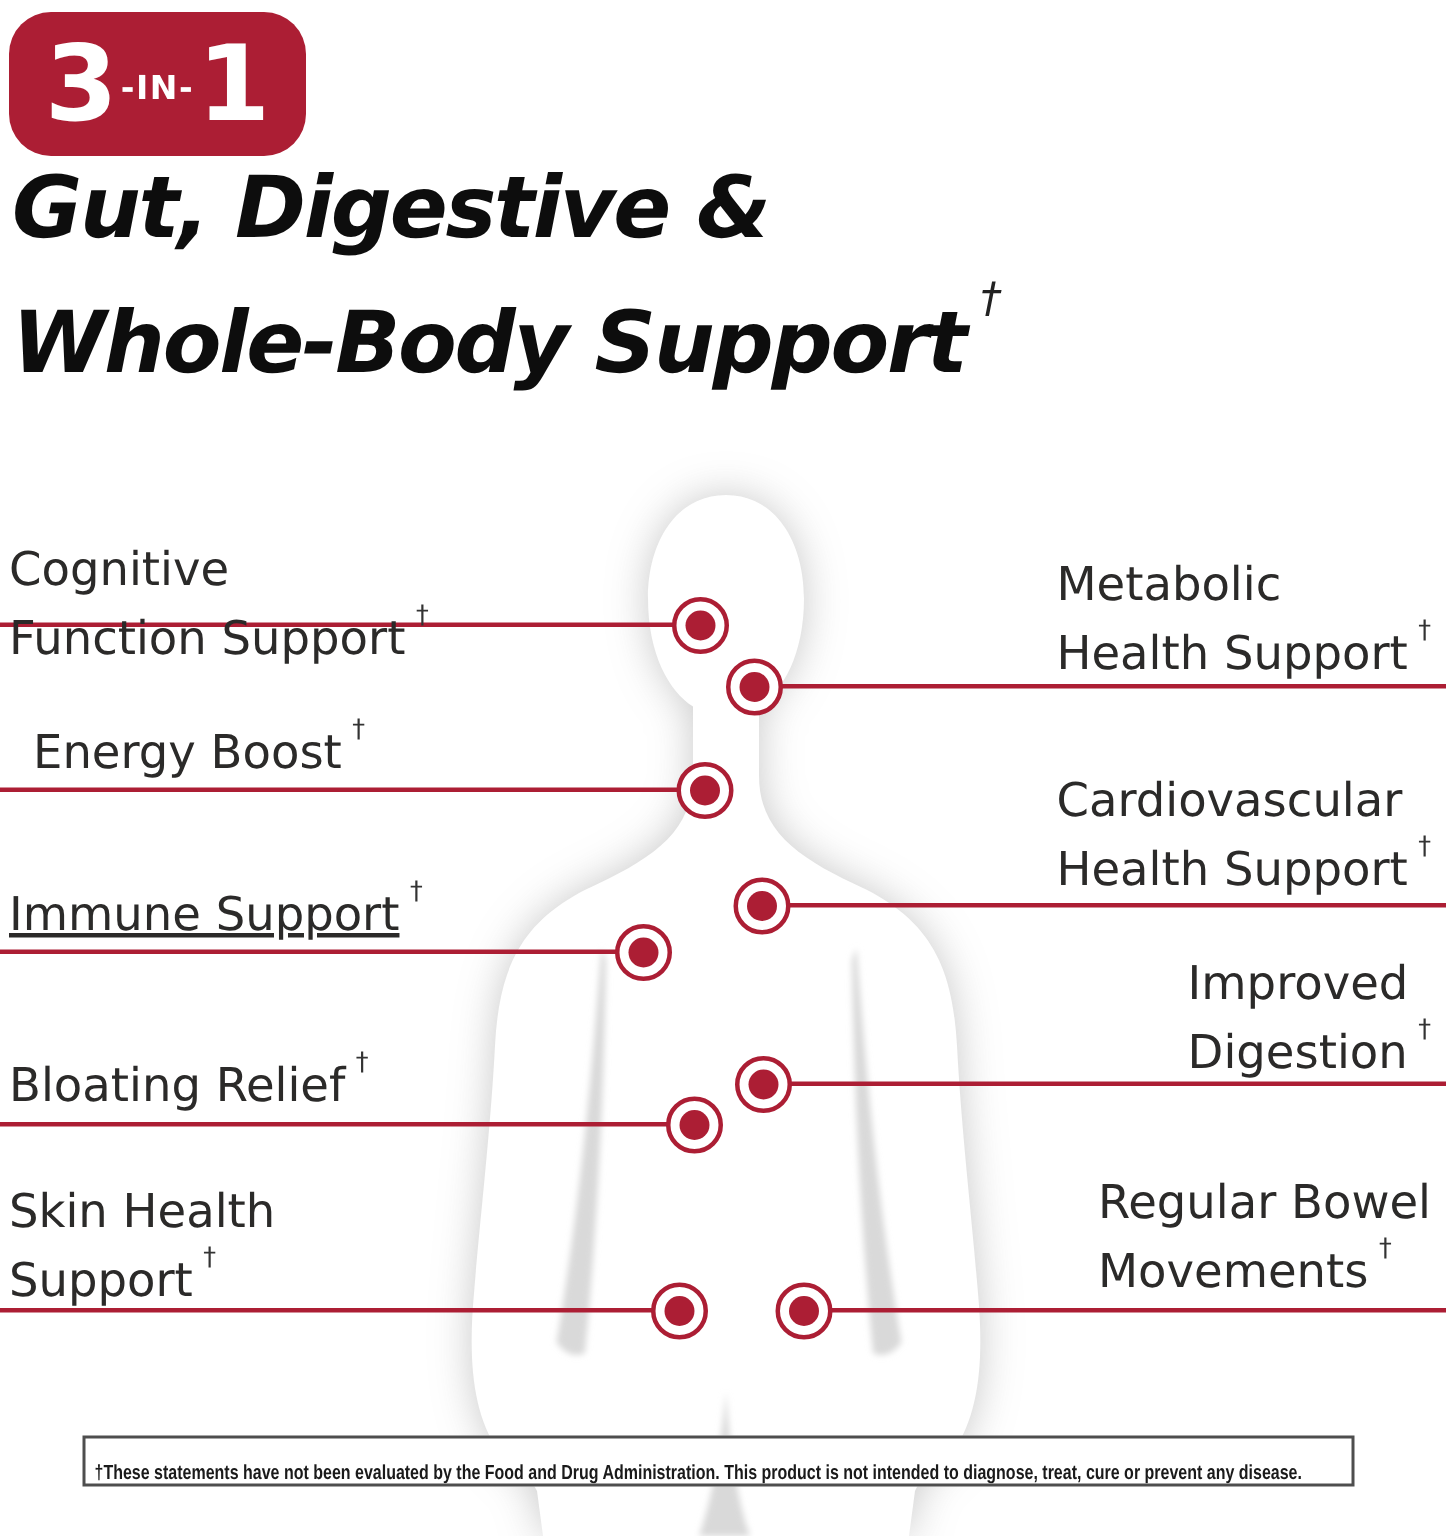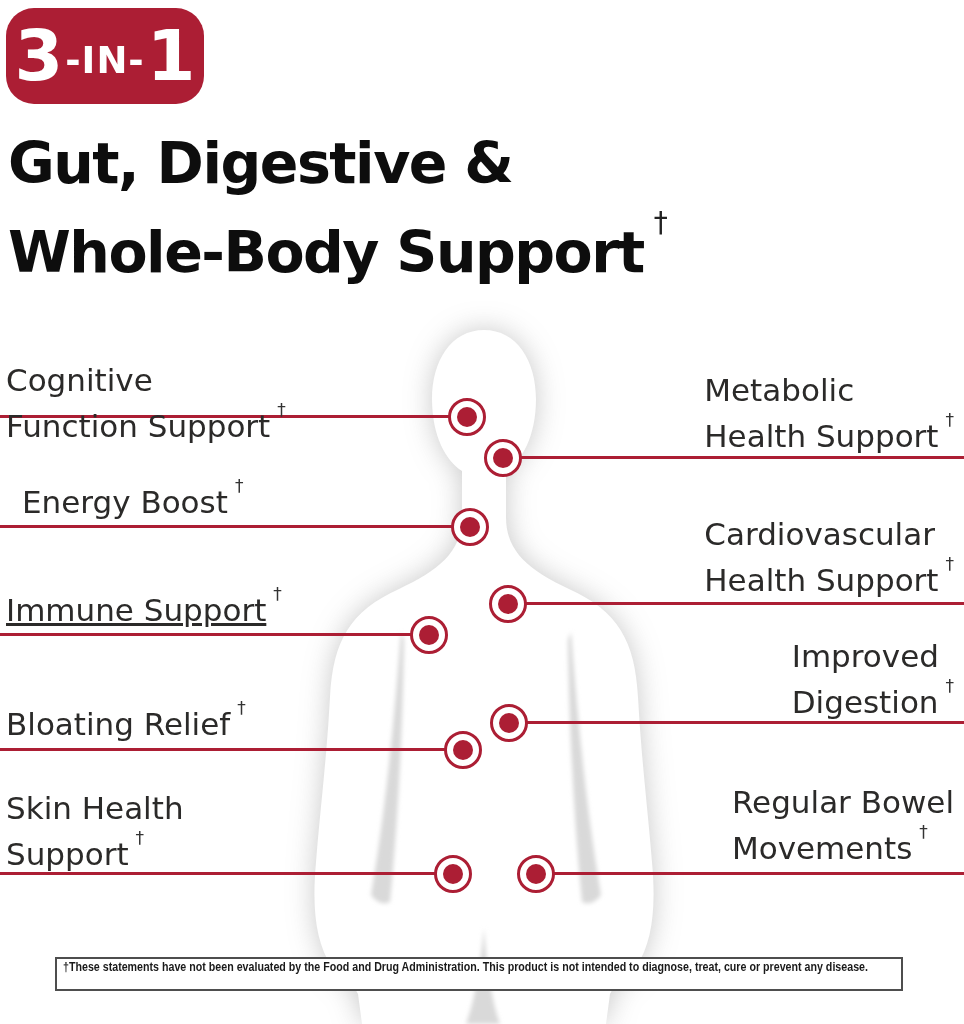--- a/index.html
+++ b/index.html
@@ -9,26 +9,27 @@
     background:#ffffff; font-family:"DejaVu Sans", sans-serif;
   }
   
   .badge{
     position:absolute; left:6px; top:8px; width:198px; height:96px;
     background:var(--red); border-radius:28px;
     display:flex; align-items:center; justify-content:center; gap:2px;
     color:#fff; font-weight:700;
   }
   .badge .big{font-size:70px; line-height:1;}
-  .badge .small{font-size:37px; line-height:1; padding-top:8px; letter-spacing:1px;}
+  .badge .small{font-size:22px; line-height:1; padding-top:8px; letter-spacing:1px;}
   
   .title{
-    position:absolute; left:8px; top:124px; color:var(--title);
+    position:absolute; left:8px; top:100px; color:var(--title);
     font-size:57px; font-weight:700; line-height:79px; letter-spacing:-1.5px;
     white-space:nowrap;
+    font-style:italic;
   }
   .title sup{font-size:28px; font-weight:400; letter-spacing:0;
     display:inline-block; transform:translateY(-20px); margin-left:10px; color:#222;}
   
   .callout{position:absolute; color:var(--ink); font-size:31px; line-height:40px; white-space:nowrap;}
   .callout.right{}
   .callout sup{font-size:17px; font-weight:400; display:inline-block;
     transform:translateY(-10px); margin-left:7px; color:#333;}
   
   .cline{position:absolute; height:3px; background:var(--red); z-index:2;}
@@ -38,21 +39,21 @@
     border:3px solid var(--red); border-radius:50%; background:#fff;
     display:flex; align-items:center; justify-content:center; z-index:3;
   }
   .marker .dot{width:20px; height:20px; border-radius:50%; background:var(--red);}
   
   #bodyart{position:absolute; left:0; top:0; z-index:1;}
   
   .disclaimer{
     position:absolute; left:55px; top:957px; width:848px; height:34px;
     border:2px solid #4E4E4E; background:#fff; box-sizing:border-box;
-    display:flex; align-items:flex-start; padding-left:6px; overflow:hidden; z-index:5;
+    display:flex; align-items:flex-end; padding-left:6px; overflow:hidden; z-index:5;
   }
   .disclaimer span{
     font-family:"Liberation Sans", sans-serif; font-weight:700; font-size:13.5px;
     color:#1a1a1a; white-space:nowrap; transform:scaleX(0.79); transform-origin:left center;
   }
   .z4{z-index:4;}
 </style>
 </head>
 <body>
 

